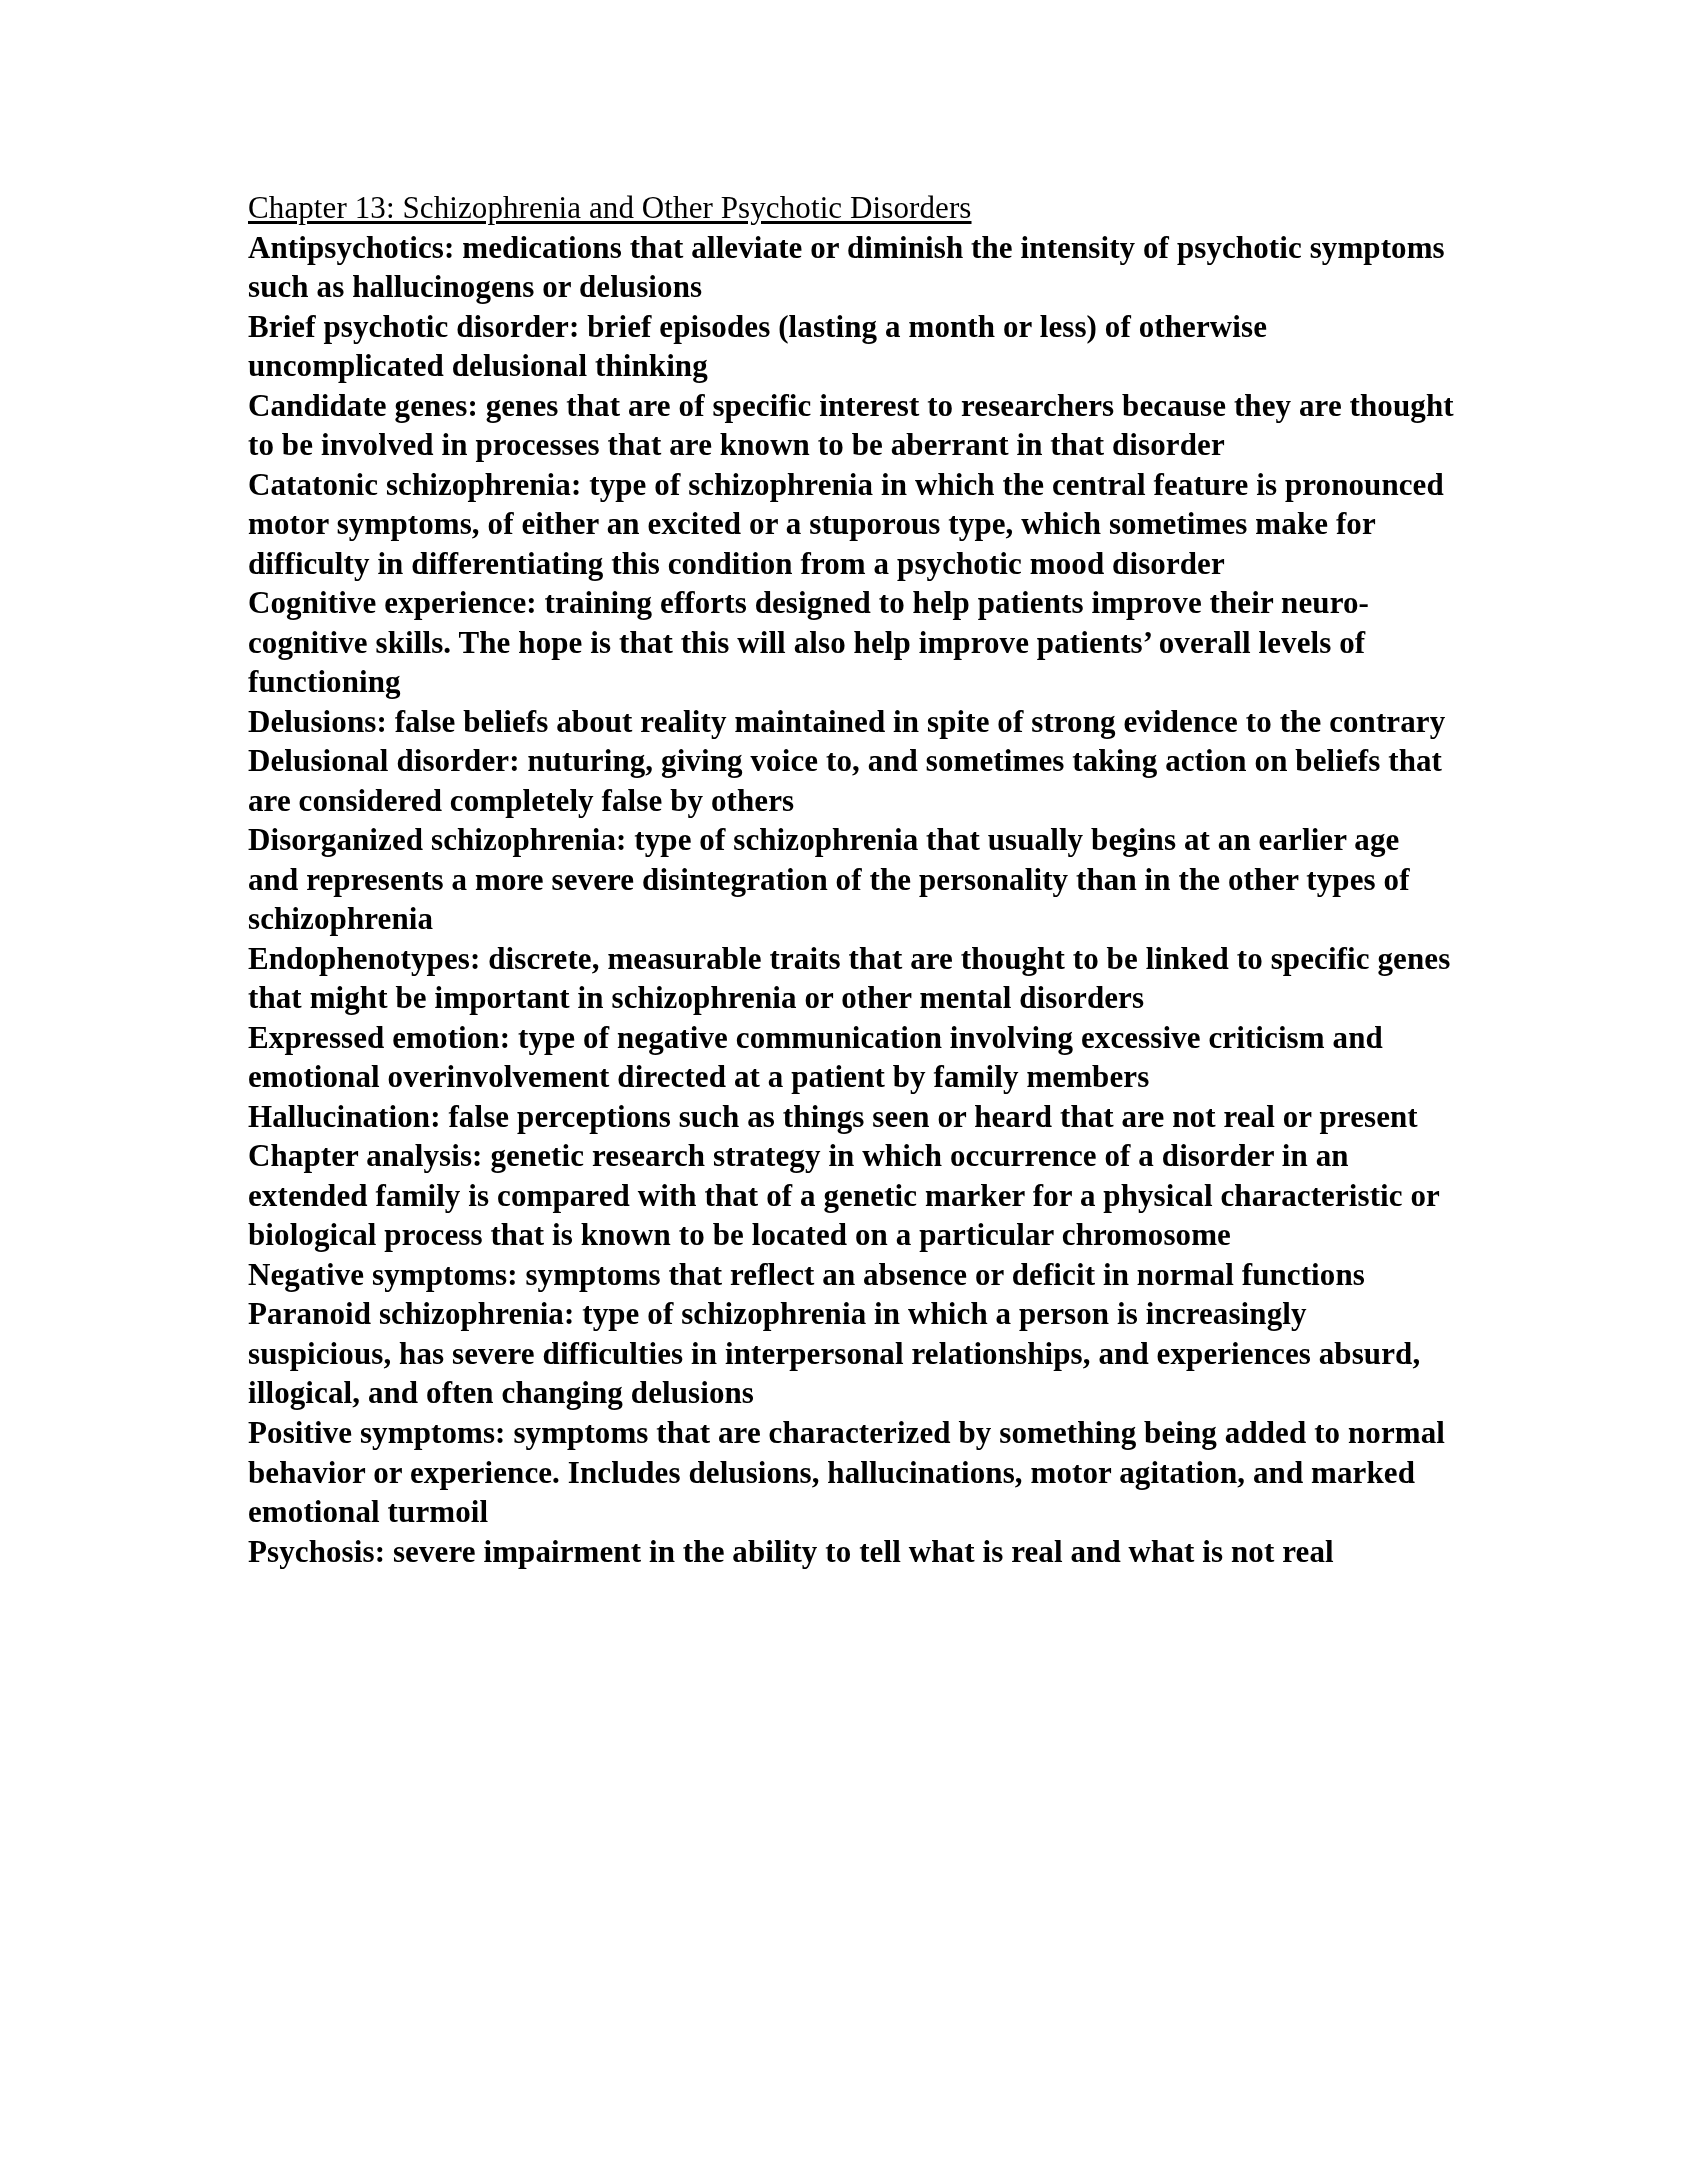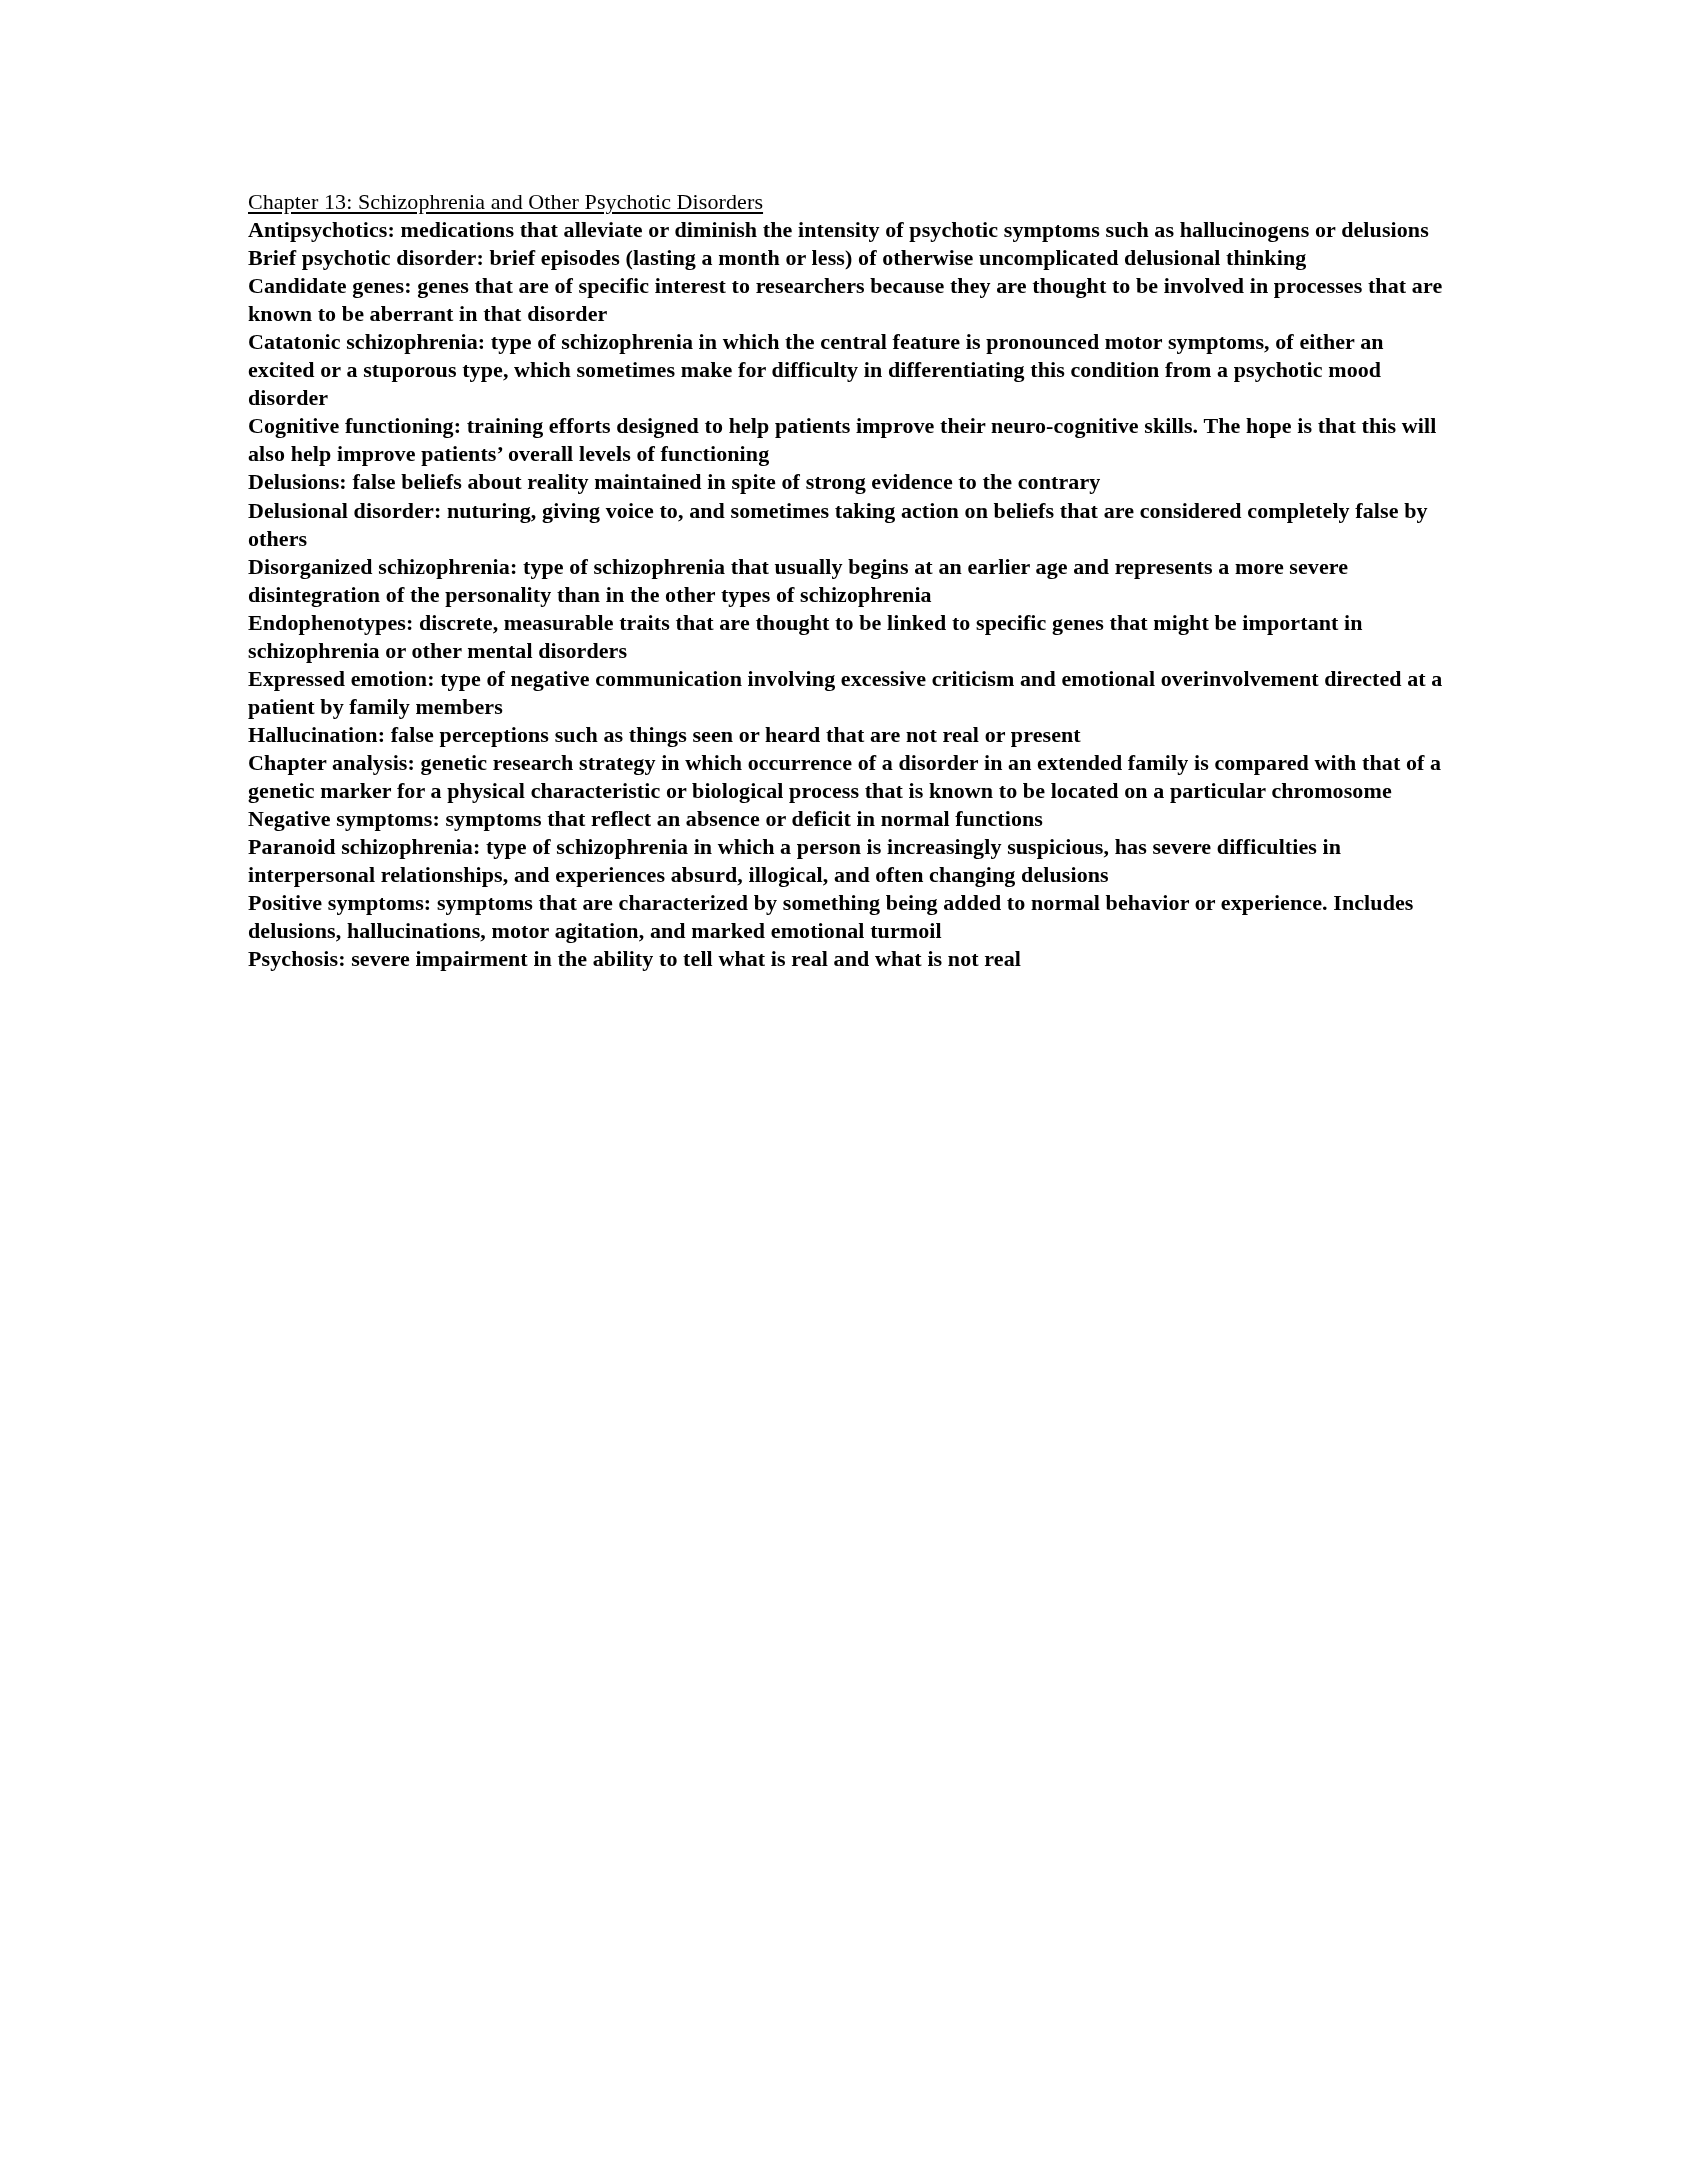--- a/index.html
+++ b/index.html
@@ -16,21 +16,21 @@
   }
   .page {
     position: relative;
     width: 1683px;
     height: 2178px;
     background: #ffffff;
     box-sizing: border-box;
     padding: 188px 228px 0 248px;
   }
   .doc-body {
-    font-size: 22px;
+    font-size: 31px;
     line-height: 1.275;
     text-align: left;
     letter-spacing: 0.1px;
   }
   .doc-title {
     text-decoration: underline;
     text-underline-offset: 3px;
     display: block;
     margin-bottom: 0;
     white-space: nowrap;
@@ -65,21 +65,21 @@
 
     <span class="entry">
       <span class="term">Candidate genes</span><span class="def">: genes that are of specific interest to researchers because they are thought to be involved in processes that are known to be aberrant in that disorder</span>
     </span>
 
     <span class="entry">
       <span class="term">Catatonic schizophrenia</span><span class="def">: type of schizophrenia in which the central feature is pronounced motor symptoms, of either an excited or a stuporous type, which sometimes make for difficulty in differentiating this condition from a psychotic mood disorder</span>
     </span>
 
     <span class="entry">
-      <span class="term">Cognitive functioning</span><span class="def">: training efforts designed to help patients improve their neuro-cognitive skills. The hope is that this will also help improve patients’ overall levels of functioning</span>
+      <span class="term">Cognitive experience</span><span class="def">: training efforts designed to help patients improve their neuro-cognitive skills. The hope is that this will also help improve patients’ overall levels of functioning</span>
     </span>
 
     <span class="entry">
       <span class="term">Delusions:</span><span class="def"> false beliefs about reality maintained in spite of strong evidence to the contrary</span>
     </span>
 
     <span class="entry">
       <span class="term">Delusional disorder</span><span class="def">: nuturing, giving voice to, and sometimes taking action on beliefs that are considered completely false by others</span>
     </span>
 

